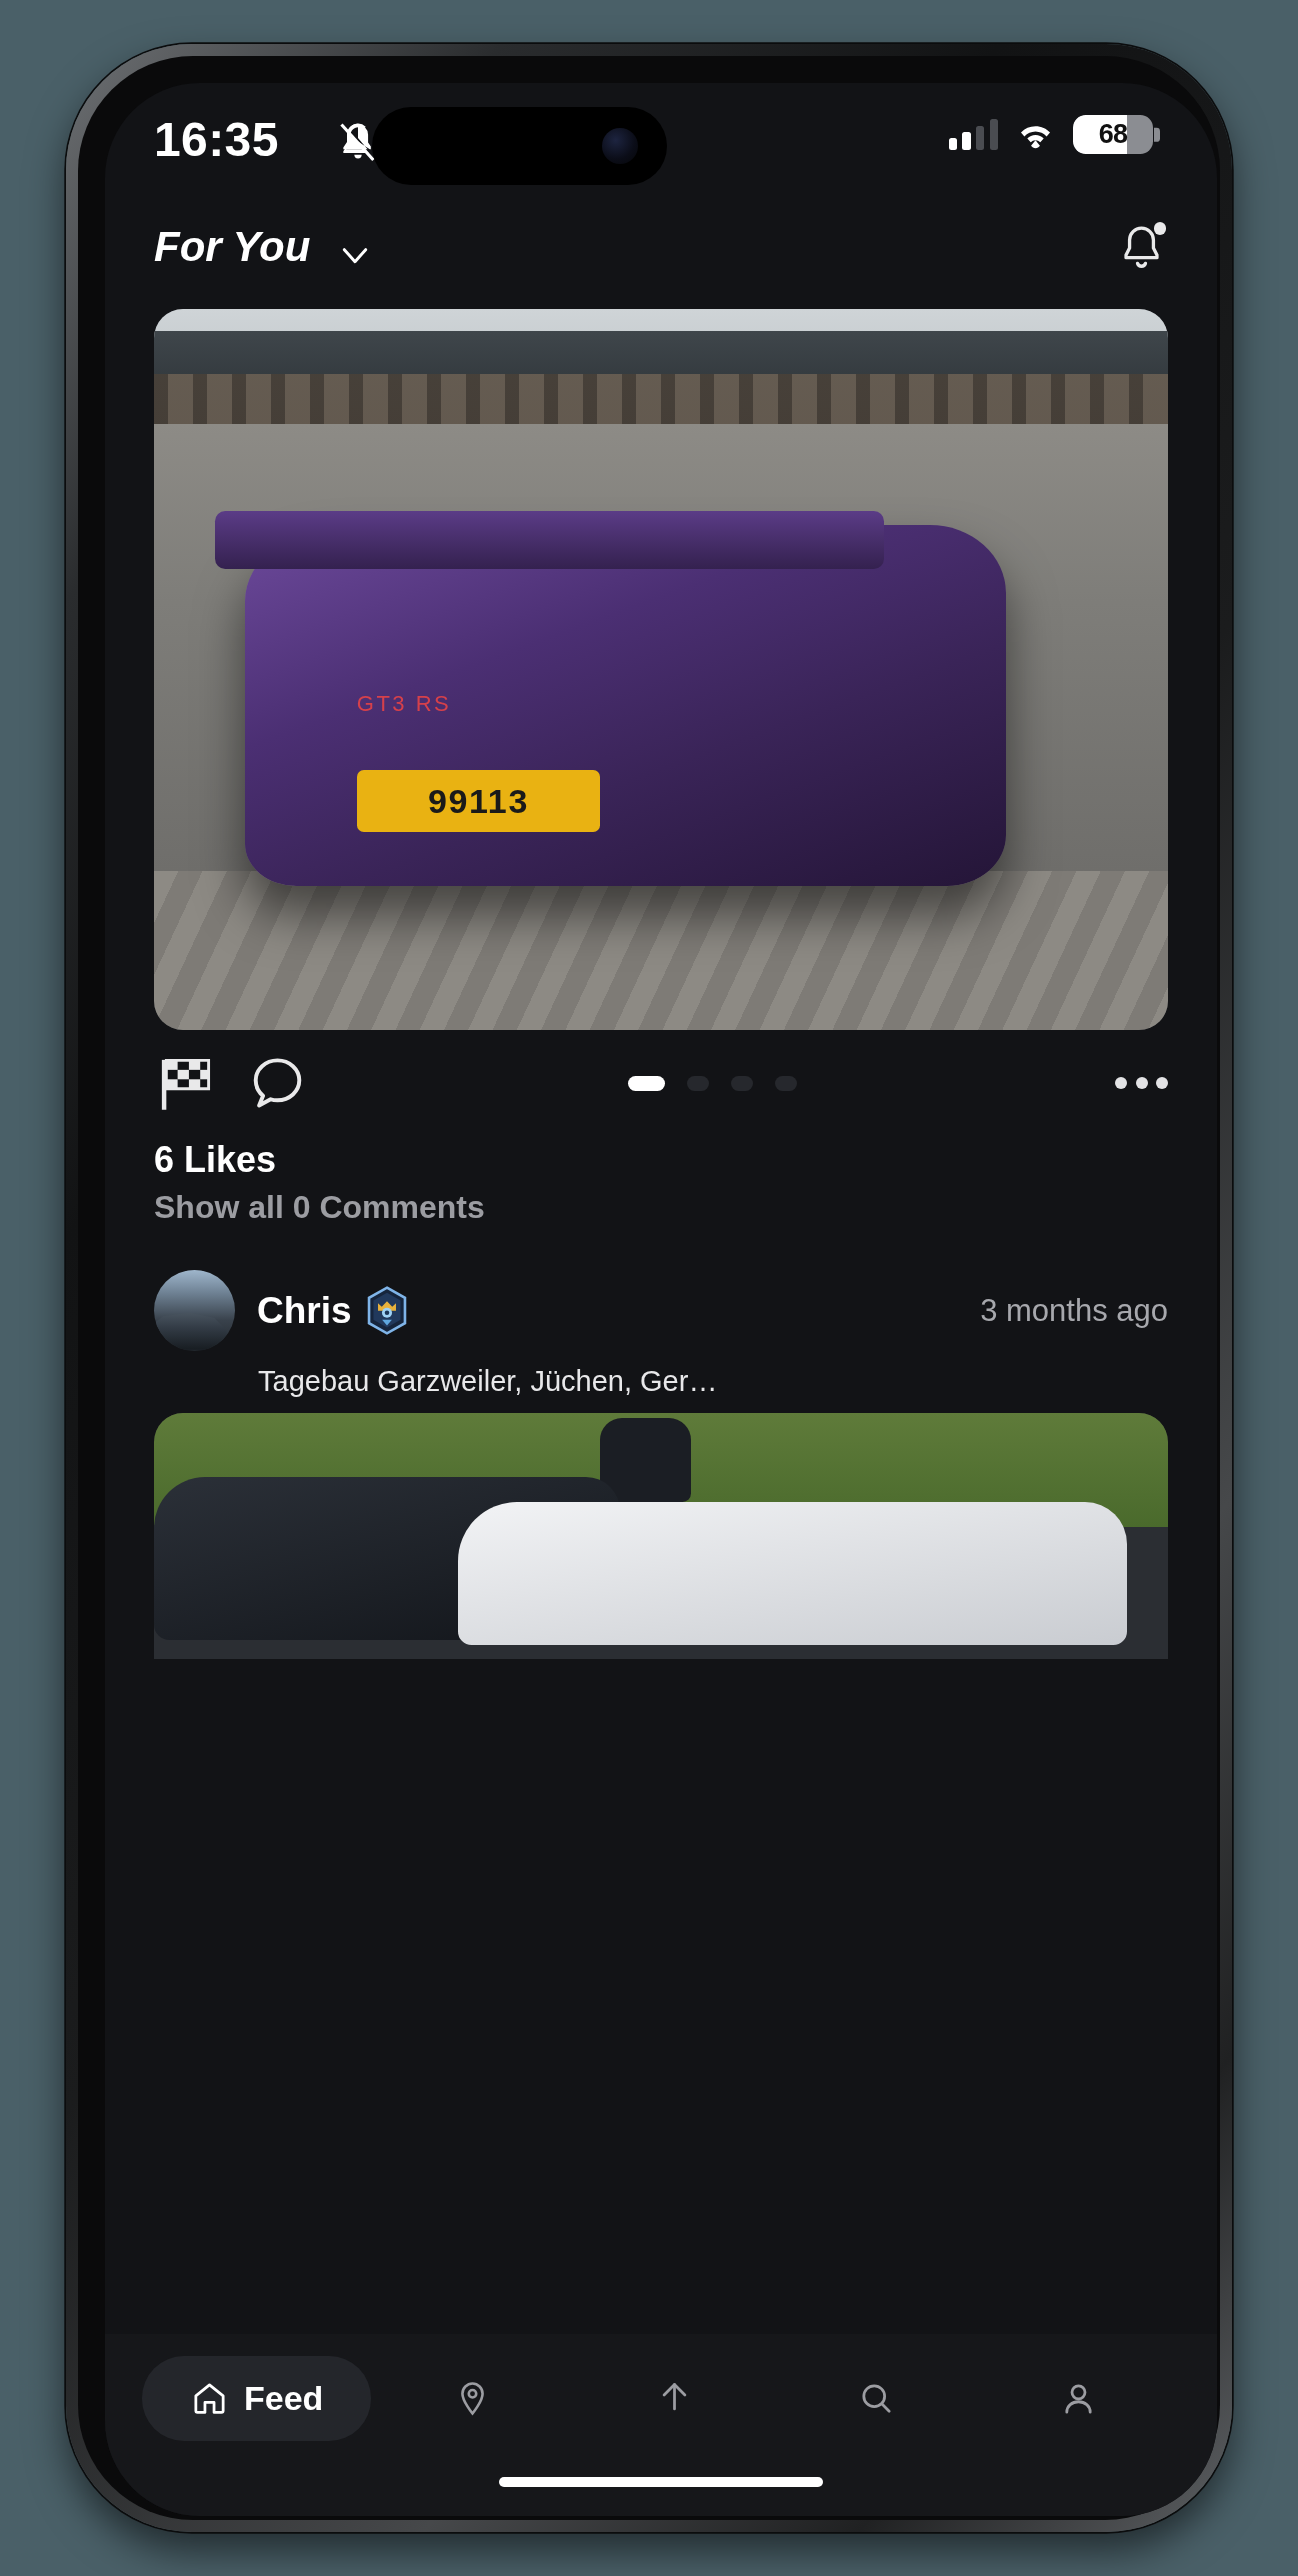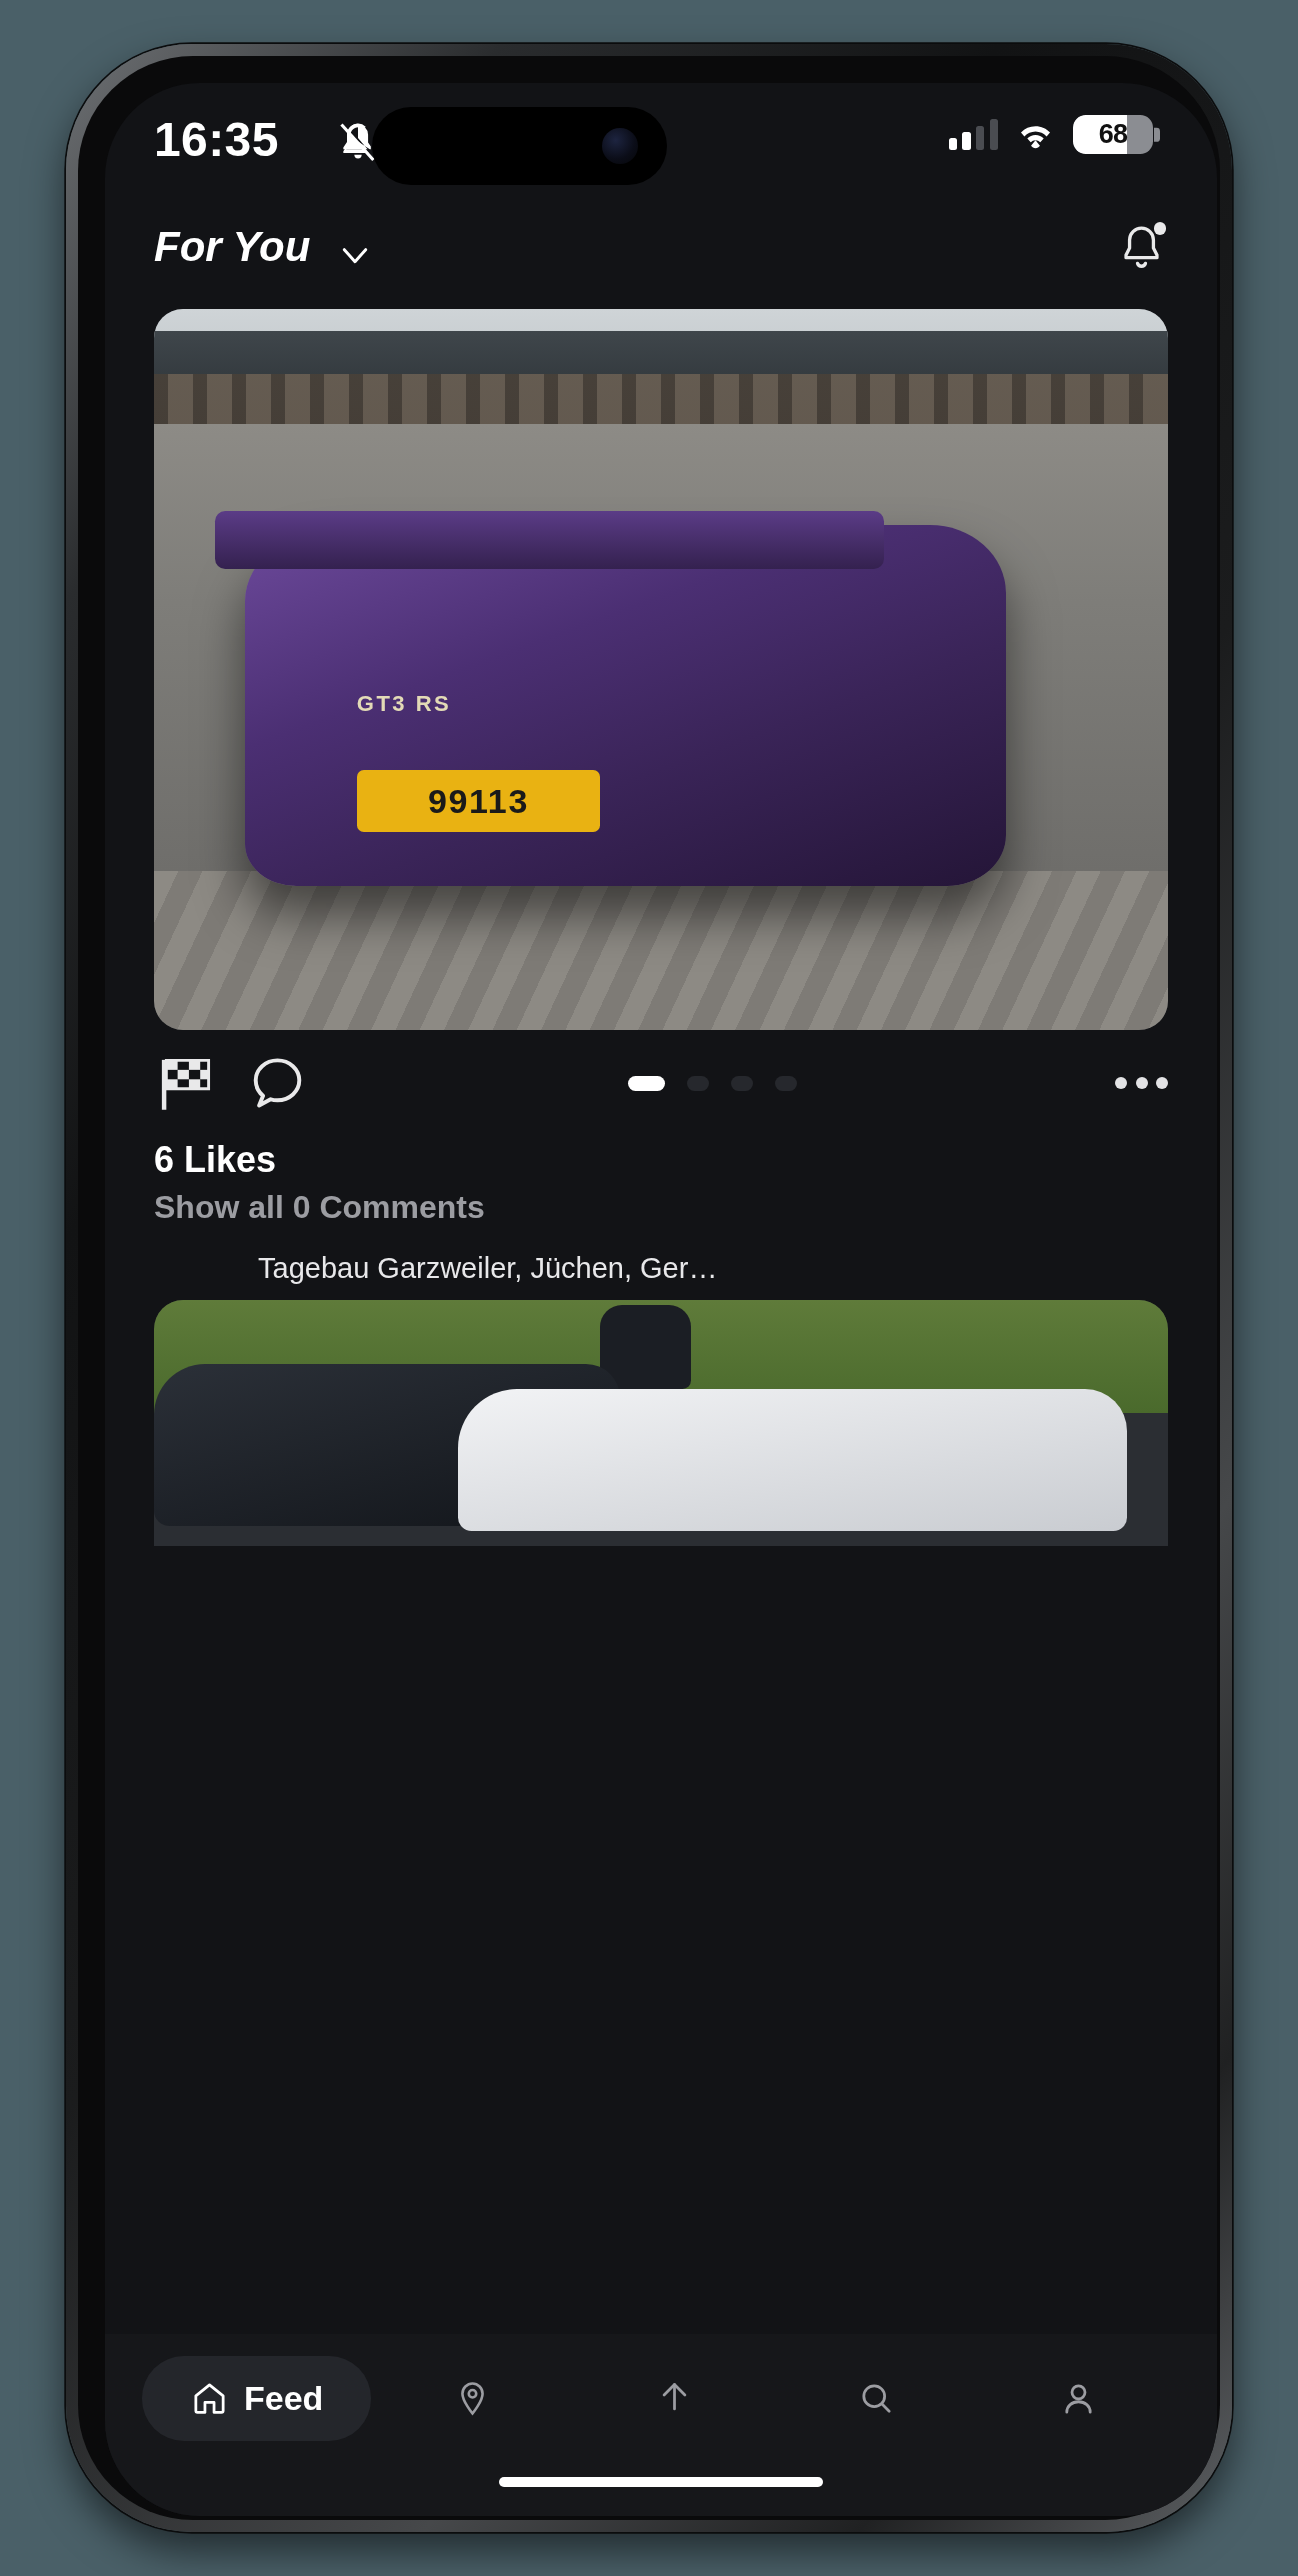--- a/index.html
+++ b/index.html
@@ -189,22 +189,22 @@
   .wing {
     position:absolute; left:6%; top:28%; width:66%; height:8%;
     background:linear-gradient(180deg,#5b3c87,#34214f); border-radius:10.2px;
   }
   .plate {
     position:absolute; left:20%; top:64%; width:24%; height:8.5%;
     background:#e9b212; border-radius:6.8px; display:flex; align-items:center; justify-content:center;
     color:#1a1a1a; font-size:34px; font-weight:700; letter-spacing:1.7px;
   }
   .gt3rs {
-    position:absolute; left:20%; top:53%; color:#fef9c3; font-size:22px;
-    font-weight:700; letter-spacing:2.5px; opacity:.85;
+    position:absolute; left:20%; top:53%; color:#ef4444; font-size:22px;
+    font-weight:400; letter-spacing:2.5px; opacity:.85;
   }
   .grass { position:absolute; left:0; right:0; top:0; height:46%; background:linear-gradient(180deg,#5f7b3a,#4a6a2c); }
   .dark-car { position:absolute; left:0; top:26%; width:46%; height:66%;
               background:linear-gradient(165deg,#2b3038,#12151a); border-radius:51px 34px 15.3px 15.3px; }
   .white-car { position:absolute; left:30%; top:36%; width:66%; height:58%;
                background:linear-gradient(170deg,#f2f3f5,#c9ccd1); border-radius:59px 42px 13.6px 13.6px; }
   .person { position:absolute; left:44%; top:2%; width:9%; height:34%;
             background:#1b1e24; border-radius:22px 22px 8.5px 8.5px; }
 </style>
 </head>
@@ -310,20 +310,37 @@
                 <span></span>
                 <span></span>
           </div>
         </div>
 
         <div class="likes">6 Likes</div>
         <div class="comments">Show all 0 Comments</div>
       </div>
 
       <div class="post" style="margin-top:25.5px;">
+        <div class="post-header">
+          <div class="avatar avatar-b"></div>
+          <div class="post-id">
+            <div class="name-row">
+              <span class="post-username">Chris</span>
+              <svg class="verified-badge" viewBox="0 0 26 30">
+                <path d="M13 1l11 6.2v15.6L13 29 2 22.8V7.2z" fill="#16253c" stroke="#7fb4e8" stroke-width="1.6"></path>
+                <path d="M13 4.2l8.3 4.7v11.8L13 25.4 4.7 20.7V8.9z" fill="#21395c"></path>
+                <path d="M7.5 10.5l2.3 2.2 3.2-3.4 3.2 3.4 2.3-2.2v4.6H7.5z" fill="#e8b23c"></path>
+                <circle cx="13" cy="16.4" r="3.1" fill="#9fd2f5"></circle>
+                <circle cx="13" cy="16.4" r="1.4" fill="#1b3556"></circle>
+                <path d="M10 20.6h6l-3 3.6z" fill="#5fa8e0"></path>
+              </svg>
+            </div>
+          </div>
+          <span class="post-time">3 months ago</span>
+        </div>
         <div class="post-location" style="padding:0 49px 0 153px;">Tagebau Garzweiler, Jüchen, Ger…</div>
 
         <div class="post-media short" style="margin-top:15.3px;">
           <div class="grass"></div>
           <div class="person"></div>
           <div class="dark-car"></div>
           <div class="white-car"></div>
         </div>
       </div>
     </div>

